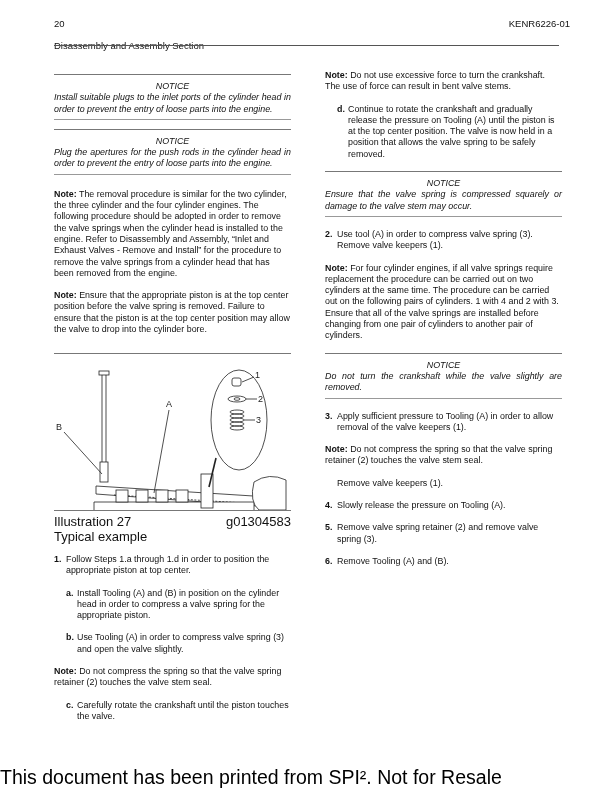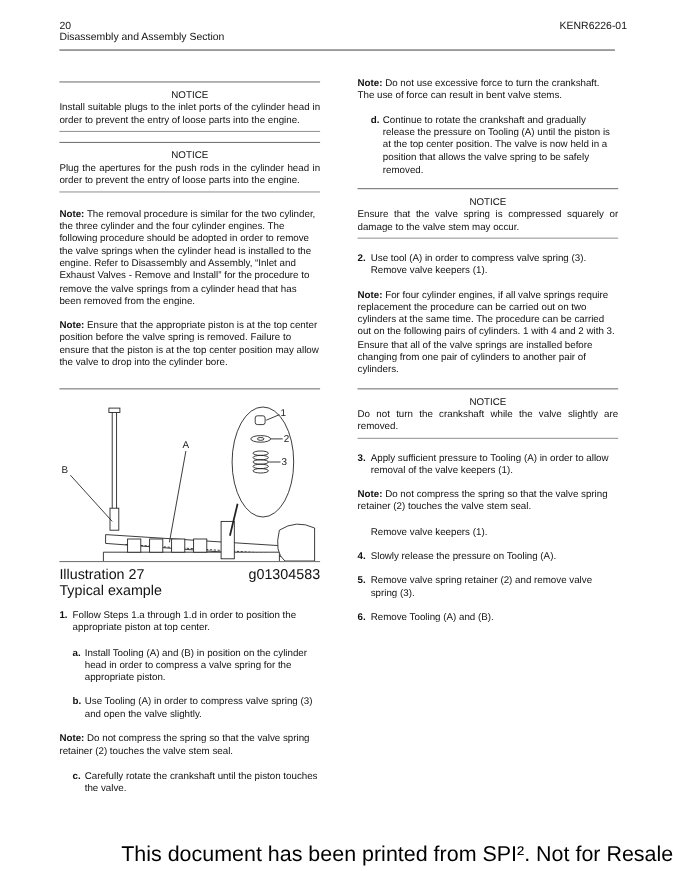--- a/index.html
+++ b/index.html
@@ -1,44 +1,44 @@
 <!DOCTYPE html>
 <html><head>
 <meta charset="utf-8">
 <style>
   html, body { margin: 0; padding: 0; background: #fff; }
   body { width: 612px; height: 792px; position: relative; overflow: hidden;
          font-family: "Liberation Sans", sans-serif; color: #111; }
   .hdr-num { position: absolute; left: 54px; top: 18px; font-size: 9.5px; }
   .hdr-doc { position: absolute; right: 42px; top: 18px; font-size: 9.5px; }
-  .hdr-sec { position: absolute; left: 54px; top: 28px; font-size: 9.5px; }
+  .hdr-sec { position: absolute; left: 54px; top: 40px; font-size: 9.5px; }
   .hdr-rule { position: absolute; left: 54px; right: 53px; top: 45px; border-top: 1px solid #555; }
 
   .col { position: absolute; width: 237px; font-size: 8.9px; line-height: 11.3px; }
   .col.left { left: 54px; top: 74px; }
   .col.right { left: 325px; top: 70px; }
 
-  .notice { border-top: 1px solid #777; border-bottom: 1px solid #999; padding: 6px 0 4px 0; margin-bottom: 9px; }
+  .notice { border-top: 1px solid #777; border-bottom: 1px solid #999; padding: 6px 0 4px 0; margin-bottom: 9px; font-style: italic; }
   .notice .nt { text-align: center; }
   .notice .nb { text-align: justify; }
   p { margin: 0 0 11px 0; }
   b { font-weight: bold; }
   .step { display: flex; margin: 0 0 11px 0; }
   .step .num { width: 12px; font-weight: bold; flex: none; }
   .step.sub { padding-left: 12px; }
   .step.sub .num { width: 11px; }
   .indent { padding-left: 12px; margin: 0 0 11px 0; }
 
   .fig { position: relative; width: 237px; height: 148px; margin-top: 8px; }
   .fig svg { position: absolute; left: 0; top: 0; }
   .fig-rule { border-top: 1px solid #777; margin-top: 0; }
   .cap { display: flex; justify-content: space-between; font-size: 13px; margin-top: 5px; }
   .cap2 { font-size: 13px; margin-top: 3px; margin-bottom: 12px; }
 
-  .footer { position: absolute; left: 0; right: 0; top: 766px; text-align: right; font-size: 19.5px; color: #000; }
+  .footer { position: absolute; left: 0; right: 0; top: 766px; text-align: left; font-size: 19.5px; color: #000; }
 </style>
 </head>
 <body>
 
 <div class="hdr-num">20</div>
 <div class="hdr-doc">KENR6226-01</div>
 <div class="hdr-sec">Disassembly and Assembly Section</div>
 <div class="hdr-rule"></div>
 
 <div class="col left">

